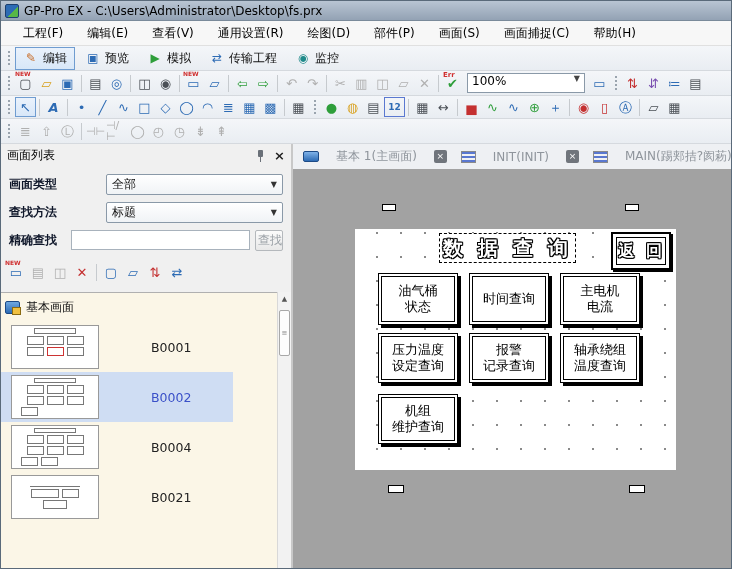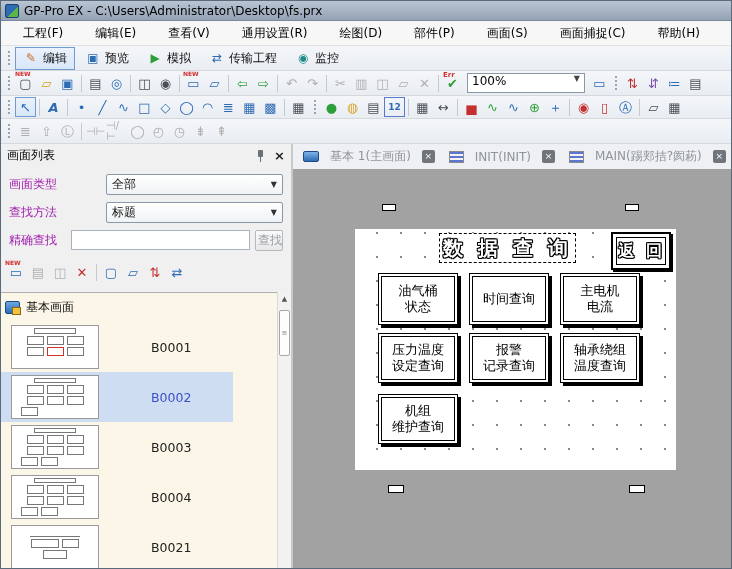--- a/index.html
+++ b/index.html
@@ -5,21 +5,21 @@
   * { margin:0; padding:0; box-sizing:border-box; }
   body { font-family:"DejaVu Sans","Liberation Sans",sans-serif; font-size:12px; color:#111; }
   .window { position:relative; width:732px; height:569px; overflow:hidden; background:#f0f0f0; border:1px solid #5a6a7a; }
 
   
   .titlebar { height:20px; background:linear-gradient(#b9c5d3,#93a2b4); display:flex; align-items:center; padding:0 4px; border-bottom:1px solid #7a8a9a; }
   .app-icon { width:14px; height:14px; margin-right:5px; background:linear-gradient(135deg,#2d6bb4 55%,#57b847 55%); border:1px solid #1c3f6e; border-radius:2px; }
   .titlebar .t-text { font-size:12px; color:#000; white-space:nowrap; }
 
   
-  .menubar { height:25px; background:#f7f7f7; display:flex; align-items:center; padding-left:10px; border-bottom:1px solid #e0e0e0;gap:8px; }
+  .menubar { height:25px; background:#f7f7f7; display:flex; align-items:center; padding-left:10px; border-bottom:1px solid #e0e0e0; }
   .menu-item { padding:3px 12px; color:#000; cursor:default; }
 
   
   .toolbar { display:flex; align-items:center; background:linear-gradient(#f4f6f9,#e9edf2); border-bottom:1px solid #d5d9de; padding-left:2px; }
   .modebar { height:25px; }
   .stdbar  { height:25px; }
   .drawbar { height:23px; }
   .ladderbar { height:25px; }
   .grip { width:4px; height:16px; margin:0 4px; background-image:radial-gradient(#9aa4ae 1px, transparent 1.2px); background-size:4px 4px; }
   .sep { width:1px; height:17px; background:#c6cace; margin:0 3px; }
@@ -41,21 +41,21 @@
 
   
   .panel { width:292px; background:#f0f0f0; border-right:2px solid #c8c8c8; position:relative; flex:none; }
   .panel-header { height:23px; display:flex; align-items:center; padding:0 6px; }
   .panel-title { flex:1; font-size:12px; color:#000; }
   .pin-icon { width:12px; height:14px; margin-right:8px; position:relative; }
   .pin-icon::before { content:""; position:absolute; left:4px; top:1px; width:5px; height:7px; background:#6a7078; border-radius:1px; }
   .pin-icon::after { content:""; position:absolute; left:6px; top:8px; width:1px; height:5px; background:#6a7078; }
   .panel-close { font-size:13px; font-weight:bold; color:#222; line-height:1; cursor:default; }
   .filter-row { display:flex; align-items:center; padding:0 8px; margin-top:6px; height:22px; }
-  .filter-label { width:97px; font-size:12px; color:#a21caf; }
+  .filter-label { width:97px; font-size:12px; color:#0f172a;font-weight:bold; }
   .combo { flex:1; height:21px; border:1px solid #8a99a8; border-radius:2px; background:linear-gradient(#ffffff,#f0f3f6); display:flex; align-items:center; padding:0 5px; }
   .combo .c-val { flex:1; font-size:12px; }
   .combo .c-arrow { font-size:8px; color:#333; }
   .search-input { flex:1; height:20px; border:1px solid #a8b2bc; background:#fff; margin-right:5px; }
   .find-btn { width:42px; height:21px; border:1px solid #b4b8bc; border-radius:2px; background:linear-gradient(#fbfbfb,#e8e8e8); color:#9aa0a6; font-size:12px; text-align:right; line-height:19px; }
   .panel-tools { display:flex; align-items:center; height:26px; margin-top:8px; padding-left:4px; }
   .panel-tools .tb-icon { width:22px; }
 
   .tree { position:absolute; left:0; right:0; top:148px; bottom:0; background:#fbf6e7; border-top:1px solid #b0b0b0; }
   .tree-root { height:29px; display:flex; align-items:center; gap:6px; padding-left:4px; font-size:12px; }
@@ -70,21 +70,21 @@
   .tree-item .item-label { position:absolute; left:150px; font-size:12.5px; color:#222; }
   .tree-item.selected .item-label { color:#3a50c8; }
 
   .v-scroll { position:absolute; right:0; top:148px; bottom:0; width:14px; background:#f2f2f2; border-left:1px solid #d8d8d8; }
   .v-scroll .s-up { height:14px; text-align:center; font-size:7px; color:#555; line-height:14px; }
   .v-scroll .s-thumb { position:absolute; left:1px; right:1px; top:18px; height:46px; background:#fdfdfd; border:1px solid #a8a8a8; border-radius:2px; display:flex; align-items:center; justify-content:center; font-size:7px; color:#888; }
 
   
   .main { flex:1; display:flex; flex-direction:column; min-width:0; }
   .tabbar { height:25px; background:#eef0f3; display:flex; align-items:center; padding-left:6px; overflow:hidden; white-space:nowrap; }
-  .tab { display:flex; align-items:center; gap:11px; padding:0 4px; }
+  .tab { display:flex; align-items:center; gap:17px; padding:0 4px; }
   .tab-label { font-size:12px; color:#8f959c; }
   .tab-close { width:13px; height:13px; background:#70757c; border-radius:2px; color:#fff; font-size:9px; line-height:13px; text-align:center; }
   .tab-sep { width:1px; height:16px; background:#b8bcc0; margin:0 3px; }
   .tabicon-screen { width:16px; height:11px; background:linear-gradient(#7fb2e8,#2d6bb4); border:1px solid #1c4a86; border-radius:2px; }
   .tabicon-ladder { width:15px; height:12px; background:#f2f2f2; border:1px solid #8a8a8a; background-image:repeating-linear-gradient(0deg,#5a78d0 0 2px,transparent 2px 4px); }
   .tabicon-keypad { width:14px; height:12px; background:#666; border:1px solid #333; background-image:repeating-linear-gradient(90deg,#aaa 0 1px,transparent 1px 4px),repeating-linear-gradient(0deg,#aaa 0 1px,transparent 1px 4px); }
 
   .work { flex:1; background:#a2a2a2; position:relative; overflow:hidden; }
   .marker { position:absolute; background:#fff; border:1px solid #000; }
 
@@ -465,40 +465,20 @@
                 <span class="tb"></span>
                 <span class="tb"></span>
               </div>
             <div class="trow" style="justify-content:flex-start;padding-left:6px;">
                 <span class="tb"></span>
               </div>
           </div>
           <span class="item-label">B0002</span>
         </div>
 
-        <div class="tree-item">
-          <div class="thumb">
-            <div class="th"></div>
-            <div class="trow">
-                <span class="tb"></span>
-                <span class="tb"></span>
-                <span class="tb"></span>
-              </div>
-            <div class="trow">
-                <span class="tb"></span>
-                <span class="tb"></span>
-                <span class="tb"></span>
-              </div>
-            <div class="trow" style="justify-content:flex-start;padding-left:6px;">
-                <span class="tb"></span>
-                <span class="tb"></span>
-              </div>
-          </div>
-          <span class="item-label">B0003</span>
-        </div>
 
         <div class="tree-item">
           <div class="thumb">
             <div class="th"></div>
             <div class="trow">
                 <span class="tb"></span>
                 <span class="tb"></span>
                 <span class="tb"></span>
               </div>
             <div class="trow">

